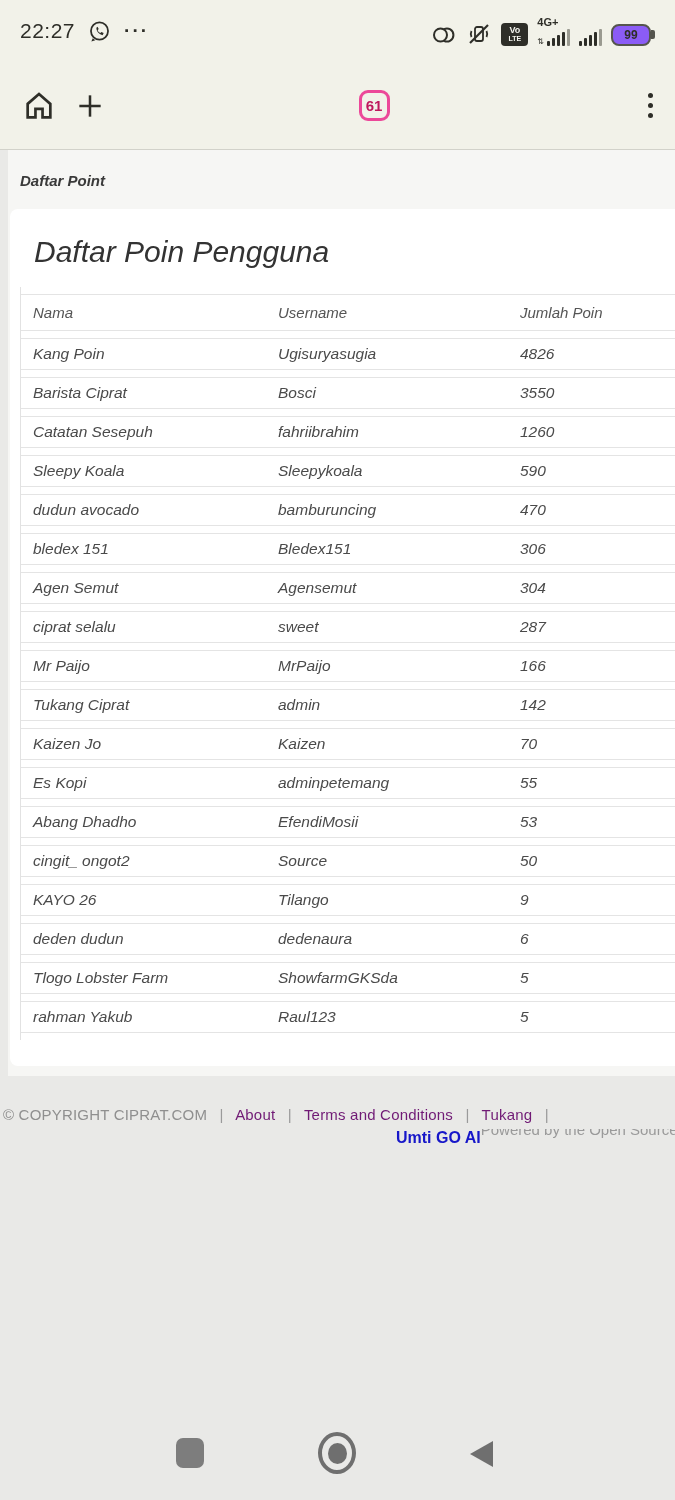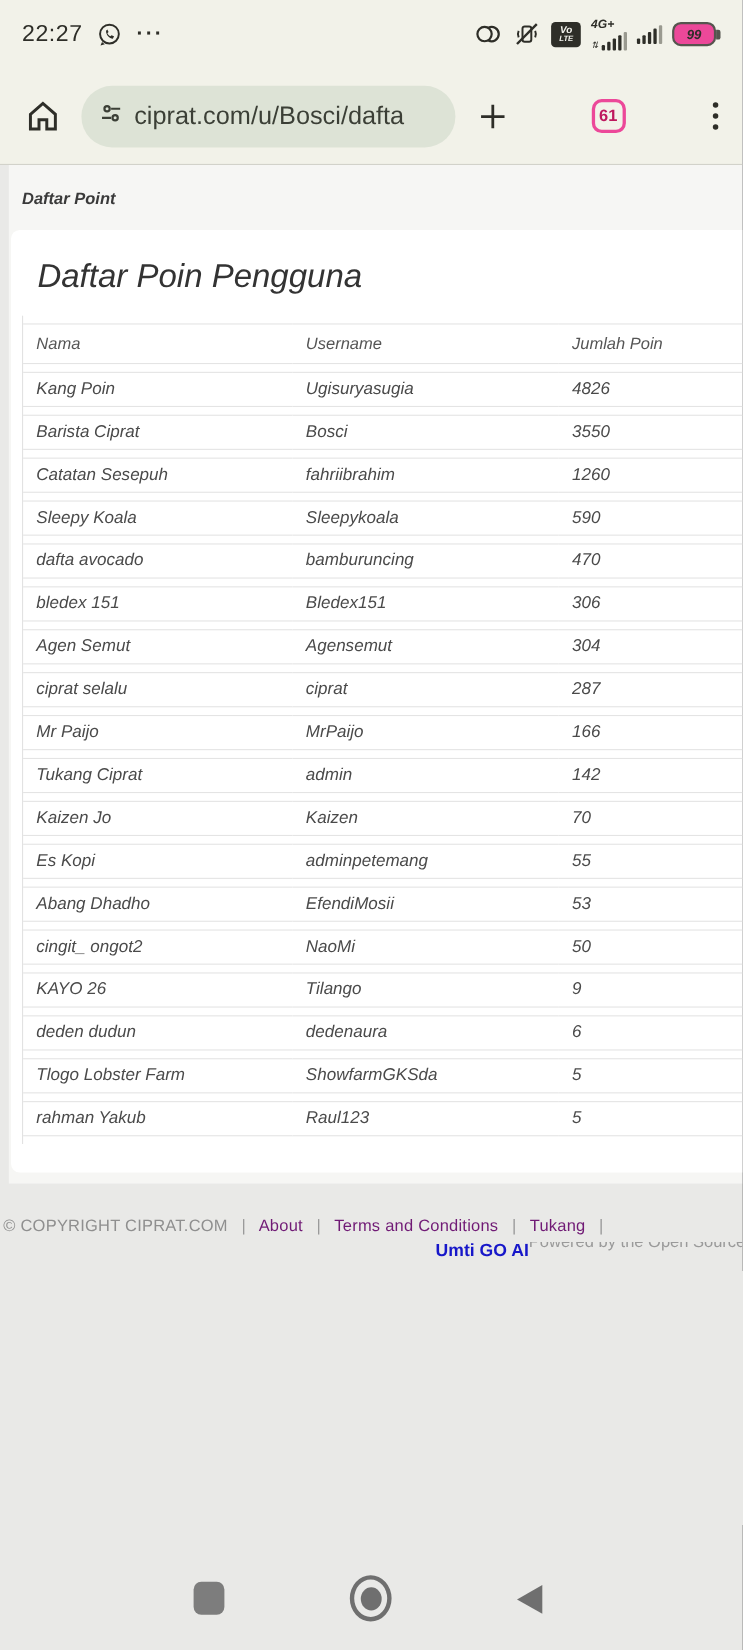--- a/index.html
+++ b/index.html
@@ -5,38 +5,38 @@
   * { margin:0; padding:0; box-sizing:border-box; }
   body { font-family: "Liberation Sans", sans-serif; background:#555; }
   .screen { width:675px; height:1500px; position:relative; overflow:hidden;
             background:#e9e9e7; margin:0 auto; }
 
   
   .chrome-top { background:#f2f2e9; border-bottom:1px solid #d2d2ca; }
   .status-bar { height:62px; display:flex; align-items:center; padding:0 20px; color:#2e2e28; }
   .time { font-size:21px; font-weight:500; letter-spacing:.5px; }
   .sb-left { display:flex; align-items:center; gap:12px; }
-  .sb-right { margin-left:auto; display:flex; align-items:center; gap:9px;font-style:italic; }
+  .sb-right { margin-left:auto; display:flex; align-items:flex-end; gap:9px; }
   .sb-ico { display:inline-flex; align-items:center; }
   .dots-h { font-size:19px; font-weight:700; letter-spacing:2px; color:#2e2e28; }
   .volte { background:#2e2e28; color:#f4f4ee; border-radius:4px; width:27px; height:23px;
            display:flex; flex-direction:column; align-items:center; justify-content:center;
            font-weight:700; line-height:1; }
   .volte .t1 { font-size:9px; } .volte .t2 { font-size:7px; }
   .sig-wrap { display:flex; flex-direction:column; align-items:flex-start; line-height:1; }
   .sig-4g { font-size:11px; font-weight:700; color:#2e2e28; margin-bottom:1px; }
   .sig-row { display:flex; align-items:flex-end; gap:2px; }
   .sig-arrows { font-size:8px; color:#2e2e28; margin-right:1px; }
   .bars { display:flex; align-items:flex-end; gap:2px; }
   .bar { width:3px; background:#2e2e28; border-radius:1px; }
   .bar.dim { background:#9a9a90; }
   .battery { display:flex; align-items:center; }
   .batt-body { border:2px solid #55554e; border-radius:8px; min-width:40px; height:22px;
                display:flex; align-items:center; justify-content:center;
-               font-size:12px; font-weight:600; color:#2e2e28; background:#ec4899; padding:0 4px; }
+               font-size:12px; font-weight:600; color:#2e2e28; background:#8b5cf6; padding:0 4px; }
   .batt-nub { width:4px; height:9px; background:#55554e; border-radius:0 2px 2px 0; }
 
   .browser-bar { height:87px; display:flex; align-items:center; padding:0 22px; gap:18px; }
   .url-pill { background:#dde3d6; border-radius:28px; height:56px; flex:0 0 340px;
               display:flex; align-items:center; padding:0 16px; overflow:hidden; }
   .url-text { font-size:23px; color:#3b3f36; white-space:nowrap; margin-left:10px; }
   .tb-btn { display:inline-flex; align-items:center; justify-content:center; }
   .tab-box { width:31px; height:31px; border:3px solid #ec4899; border-radius:9px;
              display:flex; align-items:center; justify-content:center;
              font-size:15px; font-weight:700; color:#be185d; }
@@ -142,31 +142,20 @@
         </span>
       </div>
     </div>
 
     <div class="browser-bar">
       <span class="tb-btn">
         <svg width="34" height="34" viewBox="0 0 24 24" fill="none" stroke="#2e2e28" stroke-width="1.9">
           <path d="M4 10.5 L12 3.5 L20 10.5 V20 H14.5 V14 H9.5 V20 H4 Z"></path>
         </svg>
       </span>
-      <div class="url-pill">
-        <span>
-          <svg width="22" height="22" viewBox="0 0 24 24" fill="none" stroke="#3b3f36" stroke-width="2.2">
-            <circle cx="8" cy="7.5" r="2.6"></circle>
-              <line x1="12" y1="7.5" x2="21" y2="7.5"></line>
-            <circle cx="16" cy="16.5" r="2.6"></circle>
-              <line x1="3" y1="16.5" x2="12" y2="16.5"></line>
-          </svg>
-        </span>
-        <span class="url-text">ciprat.com/u/Bosci/dafta</span>
-      </div>
       <span class="tb-btn">
         <svg width="32" height="32" viewBox="0 0 24 24" fill="none" stroke="#2e2e28" stroke-width="1.9">
           <line x1="12" y1="4" x2="12" y2="20"></line>
             <line x1="4" y1="12" x2="20" y2="12"></line>
         </svg>
       </span>
       <span class="spacer"></span>
       <span class="tab-box">61</span>
       <span class="spacer"></span>
       <span class="kebab">
@@ -207,37 +196,37 @@
               <td>Catatan Sesepuh</td>
               <td>fahriibrahim</td>
               <td>1260</td>
             </tr>
               <tr>
               <td>Sleepy Koala</td>
               <td>Sleepykoala</td>
               <td>590</td>
             </tr>
               <tr>
-              <td>dafta avocado</td>
+              <td>dudun avocado</td>
               <td>bamburuncing</td>
               <td>470</td>
             </tr>
               <tr>
               <td>bledex 151</td>
               <td>Bledex151</td>
               <td>306</td>
             </tr>
               <tr>
               <td>Agen Semut</td>
               <td>Agensemut</td>
               <td>304</td>
             </tr>
               <tr>
               <td>ciprat selalu</td>
-              <td>ciprat</td>
+              <td>sweet</td>
               <td>287</td>
             </tr>
               <tr>
               <td>Mr Paijo</td>
               <td>MrPaijo</td>
               <td>166</td>
             </tr>
               <tr>
               <td>Tukang Ciprat</td>
               <td>admin</td>
@@ -253,21 +242,21 @@
               <td>adminpetemang</td>
               <td>55</td>
             </tr>
               <tr>
               <td>Abang Dhadho</td>
               <td>EfendiMosii</td>
               <td>53</td>
             </tr>
               <tr>
               <td>cingit_ ongot2</td>
-              <td>NaoMi</td>
+              <td>Source</td>
               <td>50</td>
             </tr>
               <tr>
               <td>KAYO 26</td>
               <td>Tilango</td>
               <td>9</td>
             </tr>
               <tr>
               <td>deden dudun</td>
               <td>dedenaura</td>

